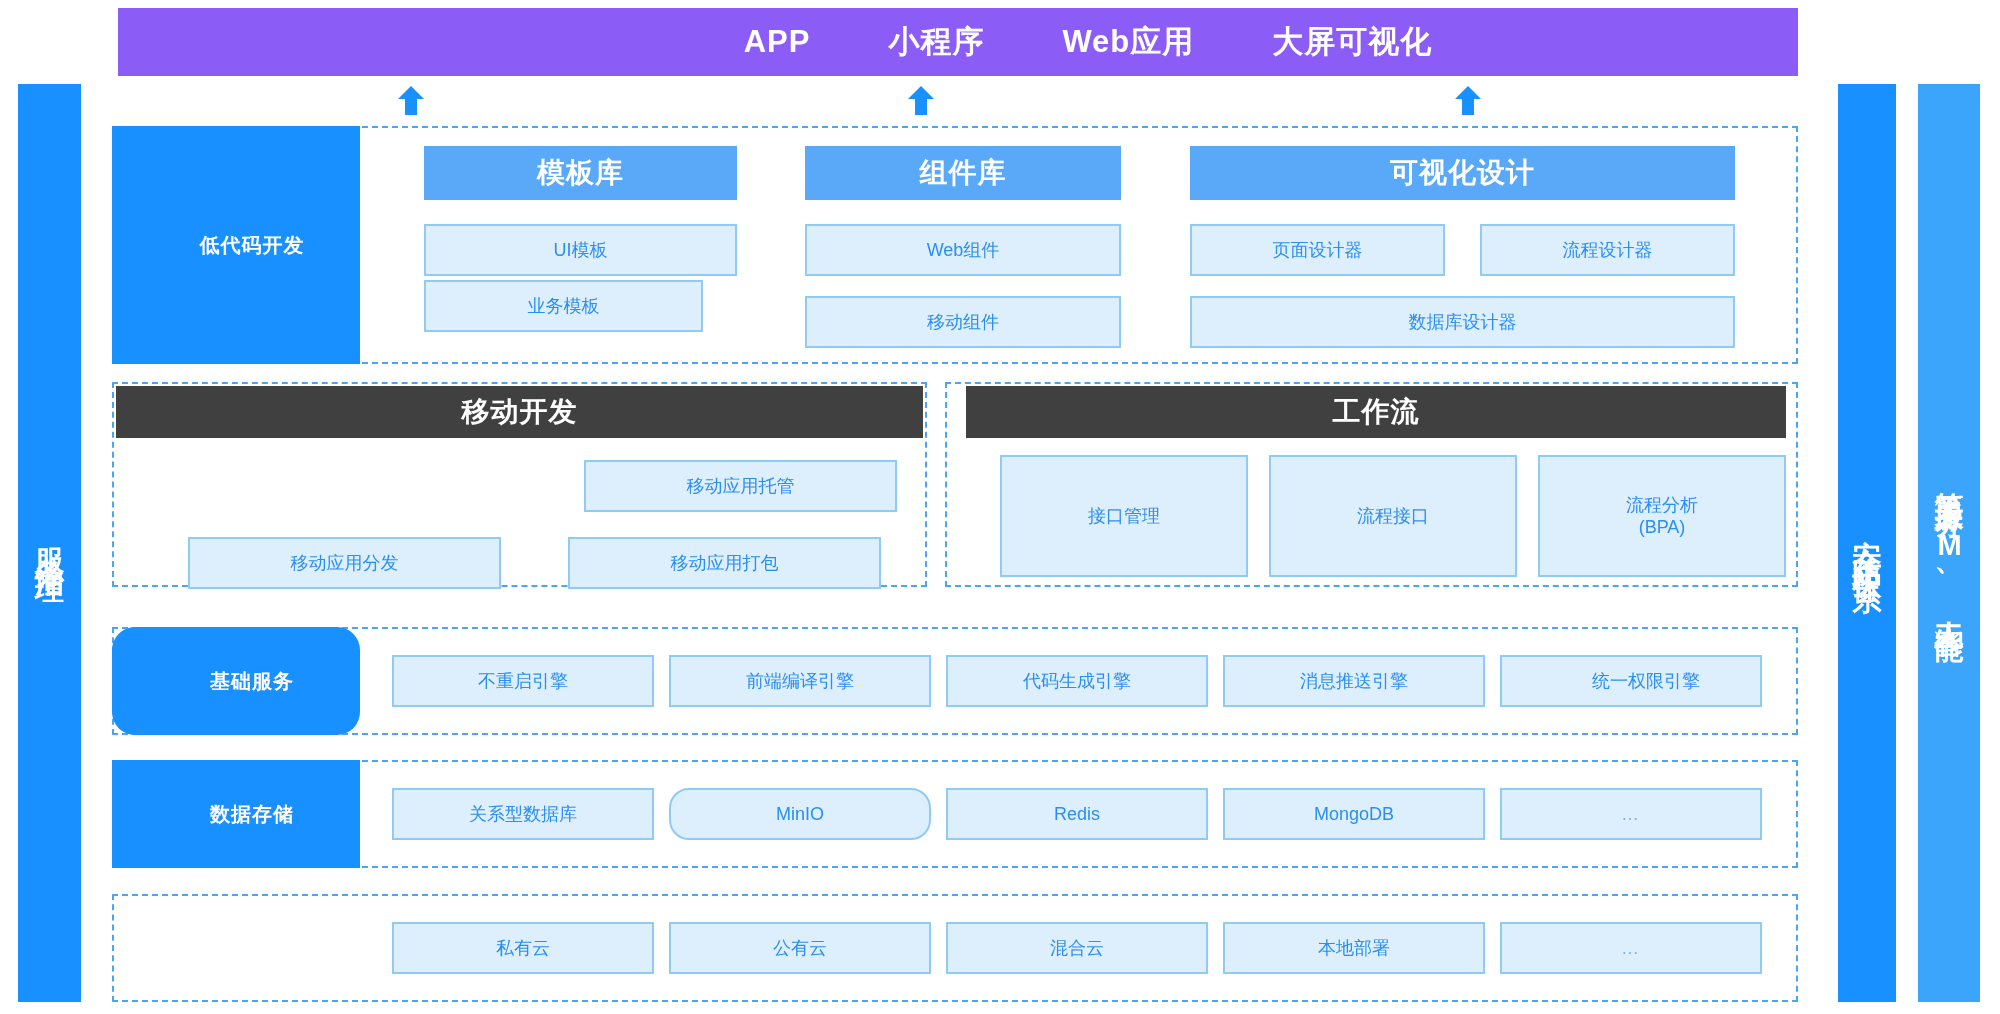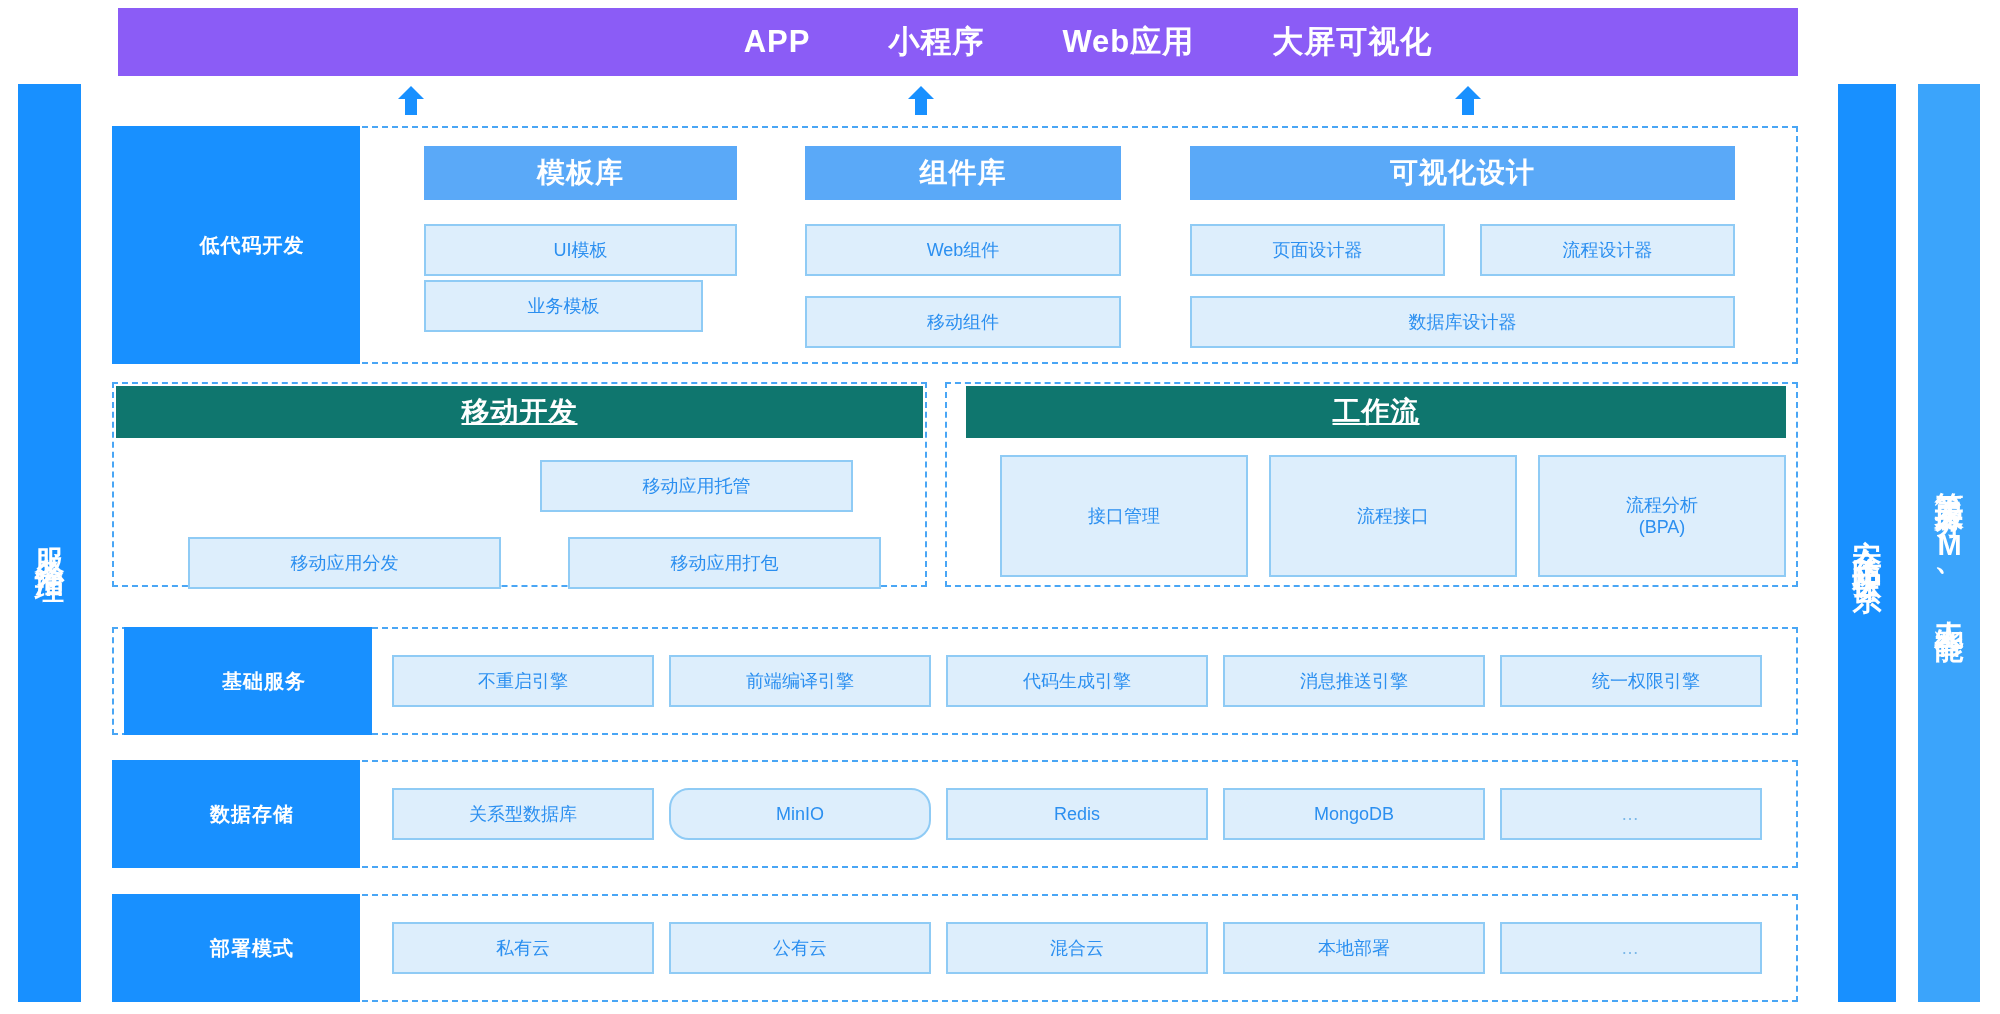--- a/index.html
+++ b/index.html
@@ -146,22 +146,21 @@
     color: #fff;
     font-size: 28px;
     font-weight: bold;
     display: flex;
     align-items: center;
     justify-content: center;
     letter-spacing: 1px;
     box-sizing: border-box;
   }
   .grp-head.solid {
-    background: #0f766e;
-    text-decoration: underline;
+    background: #404040;
   }
 
   
   .chip {
     background: #ddeefc;
     border: 2px solid #8fcbf5;
     color: #2b8ff0;
     font-size: 18px;
     display: flex;
     align-items: center;
@@ -230,48 +229,47 @@
   <div class="chip" style="position:absolute; left:805px; top:224px; width:316px; height:52px;">Web组件</div>
   <div class="chip" style="position:absolute; left:805px; top:296px; width:316px; height:52px;">移动组件</div>
 
   <div class="grp-head" style="position:absolute; left:1190px; top:146px; width:545px; height:54px;">可视化设计</div>
   <div class="chip" style="position:absolute; left:1190px; top:224px; width:255px; height:52px;">页面设计器</div>
   <div class="chip" style="position:absolute; left:1480px; top:224px; width:255px; height:52px;">流程设计器</div>
   <div class="chip" style="position:absolute; left:1190px; top:296px; width:545px; height:52px;">数据库设计器</div>
 
   <div class="band" id="mobile-band"></div>
   <div class="grp-head solid" style="position:absolute; left:116px; top:386px; width:807px; height:52px;">移动开发</div>
-  <div class="chip" style="position:absolute; left:540px; top:460px; width:313px; height:52px;text-align:right;">移动应用托管</div>
+  <div class="chip" style="position:absolute; left:584px; top:460px; width:313px; height:52px;text-align:right;">移动应用托管</div>
   <div class="chip" style="position:absolute; left:188px; top:537px; width:313px; height:52px;">移动应用分发</div>
   <div class="chip" style="position:absolute; left:568px; top:537px; width:313px; height:52px;">移动应用打包</div>
 
   <div class="band" id="workflow-band"></div>
   <div class="grp-head solid" style="position:absolute; left:966px; top:386px; width:820px; height:52px;">工作流</div>
   <div class="chip" style="position:absolute; left:1000px; top:455px; width:248px; height:122px;">接口管理</div>
   <div class="chip" style="position:absolute; left:1269px; top:455px; width:248px; height:122px;">流程接口</div>
   <div class="chip" style="position:absolute; left:1538px; top:455px; width:248px; height:122px; white-space:pre-line;">流程分析
 (BPA)</div>
 
   <div class="band" style="left:112px; top:627px; width:1686px; height:108px;"></div>
-  <div class="row-label" style="left:124px; top:627px; width:248px; height:108px;">基础服务</div>
+  <div class="row-label" style="left:112px; top:627px; width:248px; height:108px;border-radius:23px;">基础服务</div>
   <div class="chip" style="position:absolute; left:392px; top:655px; width:262px; height:52px;">不重启引擎</div>
   <div class="chip" style="position:absolute; left:669px; top:655px; width:262px; height:52px;">前端编译引擎</div>
   <div class="chip" style="position:absolute; left:946px; top:655px; width:262px; height:52px;">代码生成引擎</div>
   <div class="chip" style="position:absolute; left:1223px; top:655px; width:262px; height:52px;">消息推送引擎</div>
   <div class="chip" style="position:absolute; left:1500px; top:655px; width:262px; height:52px;padding-left:30px;">统一权限引擎</div>
 
   <div class="band" style="left:112px; top:760px; width:1686px; height:108px;"></div>
   <div class="row-label" style="left:112px; top:760px; width:248px; height:108px;">数据存储</div>
   <div class="chip" style="position:absolute; left:392px; top:788px; width:262px; height:52px;">关系型数据库</div>
   <div class="chip" style="position:absolute; left:669px; top:788px; width:262px; height:52px;border-radius:20px;">MinIO</div>
   <div class="chip" style="position:absolute; left:946px; top:788px; width:262px; height:52px;">Redis</div>
   <div class="chip" style="position:absolute; left:1223px; top:788px; width:262px; height:52px;">MongoDB</div>
   <div class="chip dots" style="position:absolute; left:1500px; top:788px; width:262px; height:52px;">…</div>
 
   <div class="band" style="left:112px; top:894px; width:1686px; height:108px;"></div>
-  <div class="row-label" style="left:112px; top:894px; width:248px; height:108px;">部署模式</div>
   <div class="chip" style="position:absolute; left:392px; top:922px; width:262px; height:52px;">私有云</div>
   <div class="chip" style="position:absolute; left:669px; top:922px; width:262px; height:52px;">公有云</div>
   <div class="chip" style="position:absolute; left:946px; top:922px; width:262px; height:52px;">混合云</div>
   <div class="chip" style="position:absolute; left:1223px; top:922px; width:262px; height:52px;">本地部署</div>
   <div class="chip dots" style="position:absolute; left:1500px; top:922px; width:262px; height:52px;">…</div>
 
 </div>
 
 </body></html>

